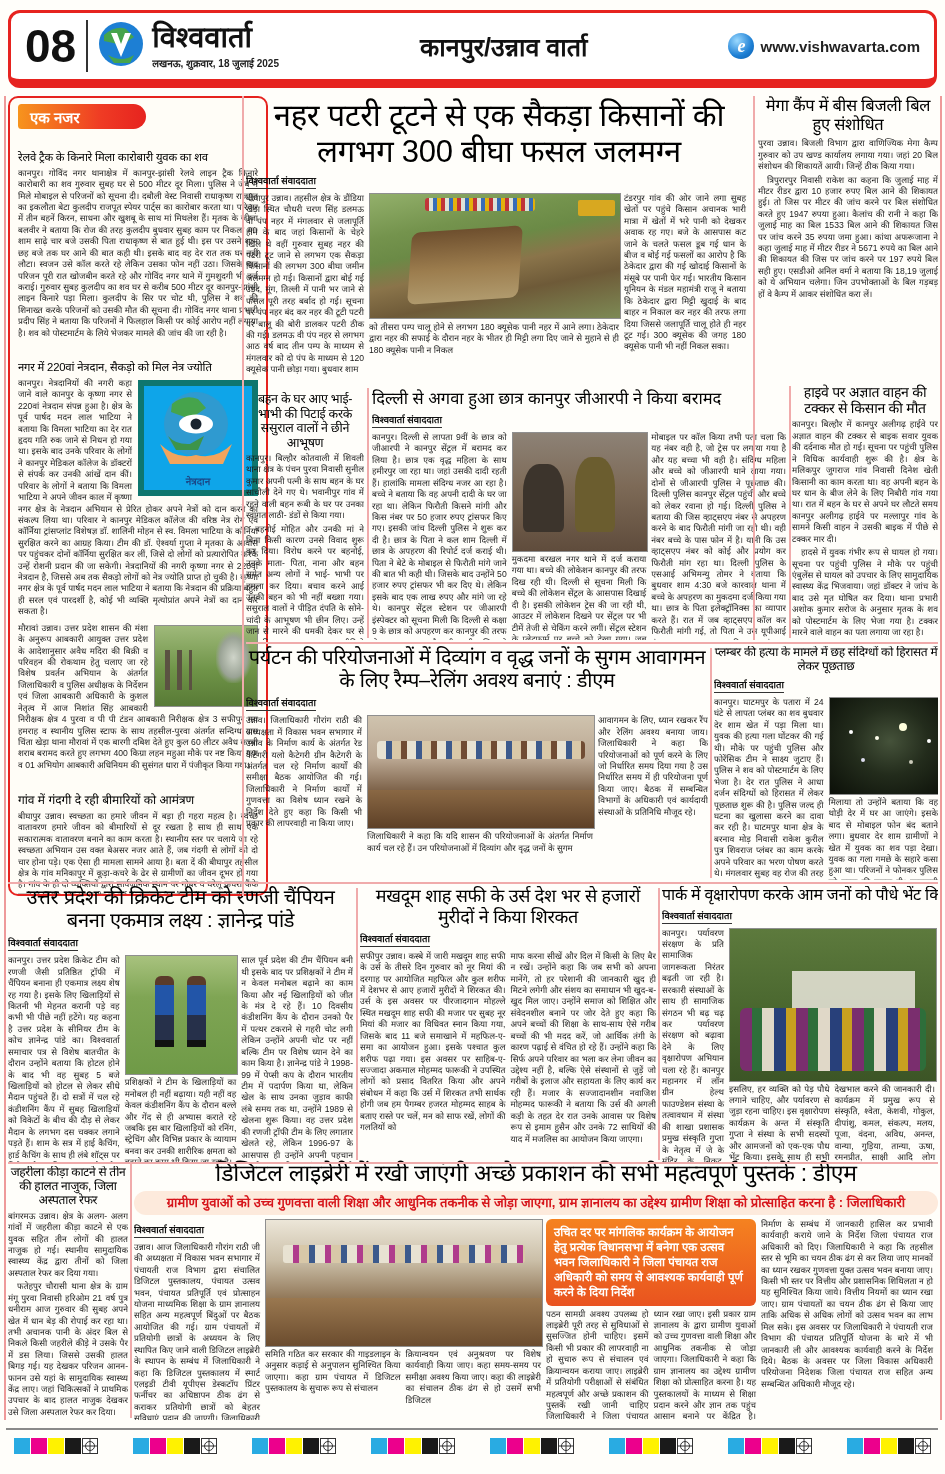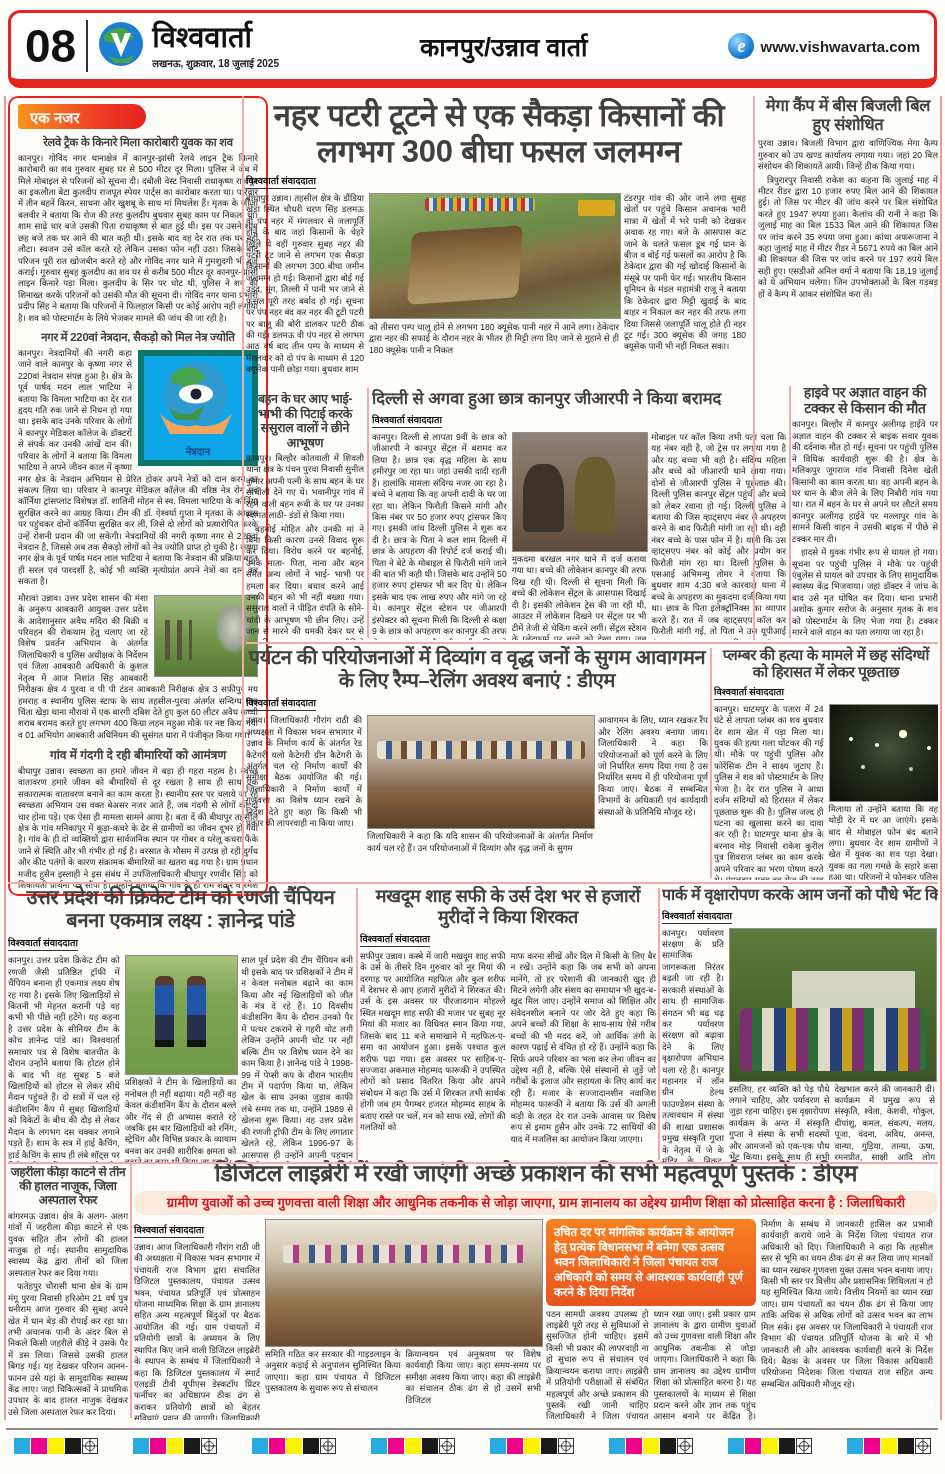--- a/index.html
+++ b/index.html
@@ -1,19 +1,19 @@
 <!DOCTYPE html>
 <html><head>
 <meta charset="utf-8">
 <style>
   html,body{margin:0;padding:0;background:#cfcfcf}
   .sheet{position:relative;width:945px;height:1474px;margin:0 auto;background:#fffefa;
          font-family:"Liberation Sans","DejaVu Sans",sans-serif;color:#111;overflow:hidden}
   .abs{position:absolute;overflow:hidden;box-sizing:border-box}
-  h1,h2,h3{margin:0;font-weight:bold;color:#404040}
+  h1,h2,h3{margin:0;font-weight:normal;color:#000000}
   .hl{text-align:center;line-height:1.16;letter-spacing:-.3px}
   .bt{font-size:8.6px;line-height:1.33;text-align:justify;color:#1b1b1b}
   .bt p{margin:0 0 2px;text-indent:9px}
   .bt p:first-child{text-indent:0}
   .byline{font-size:9.5px;font-weight:bold;border-bottom:1.3px solid #333;display:inline-block;
           padding-bottom:1px;margin:3px 0 4px}
   .cols{display:flex;gap:5px}
   .cols>div{flex:1;min-width:0}
   .vr,.hrule{position:absolute;background:#f0abab}
   .edge{position:absolute;background:#ee9a9a}
@@ -32,21 +32,21 @@
          background:radial-gradient(circle at 35% 30%,#9ad9ff,#1d7fd4 60%,#0b5aa8);
          color:#fff;font-weight:bold;font-style:italic;display:flex;align-items:center;
          justify-content:center;font-size:18px;font-family:"Liberation Serif",serif}
   
   .eknz{left:8px;top:96px;width:260px;height:800px;border:2px solid #e6231f;border-radius:10px;
         padding:6px 8px;background:#fffdf7}
   .eknz-tab{width:128px;height:25px;border-radius:4px 14px 14px 4px;
         background:linear-gradient(90deg,#f7941d 0%,#ef3b24 65%,#e6231f 100%);
         color:#fff;font-size:15px;font-weight:bold;display:flex;align-items:center;
         padding-left:12px;box-sizing:border-box;margin-bottom:5px}
-  .eknz h3{font-size:12.5px;text-align:center;margin:7px 0 3px;line-height:1.22}
+  .eknz h3{font-size:12.5px;text-align:left;margin:22px 0 3px;line-height:1.22}
   .eknz h3.one{white-space:nowrap;font-size:11.3px;letter-spacing:-.2px}
   .figr{float:right;margin:2px 0 3px 6px;border:6px solid #0f766e;background:#0ea5e9}
   .figcap{font-size:10px;font-weight:bold;color:#1a4a8a;text-align:center}
   
   .ph{position:relative;overflow:hidden;border:1px solid #8f8f8f}
   .ph-canal{background:linear-gradient(168deg,#93b06b 0%,#74934d 26%,#6b8a46 40%,#8a744a 55%,#6e5a38 72%,#7d8a55 100%)}
   .ph-canal:before{content:"";position:absolute;left:16%;top:28%;width:44%;height:58%;
         background:linear-gradient(180deg,#6e4f2e,#9c7d4e 55%,#b09a6d);transform:skew(-8deg) rotate(-4deg);border-radius:8px}
   .ph-canal:after{content:"";position:absolute;right:2%;top:5%;width:15%;height:13%;background:#d8a820;border-radius:2px}
   .crowd{position:absolute;top:3%;left:22%;width:44%;height:11%;border-radius:3px;opacity:.85;
@@ -78,21 +78,21 @@
   .ph-library:before{content:"";position:absolute;left:6%;top:20%;width:88%;height:14%;border-radius:3px;
         background:repeating-linear-gradient(90deg,#e8e2d2 0 10px,#b03c8c 10px 16px,#d8c8a8 16px 26px,#3c5a8c 26px 32px)}
   .ph-library:after{content:"";position:absolute;left:0;bottom:0;width:100%;height:38%;
         background:linear-gradient(180deg,#9a7850,#6b4c2e)}
   
   .h-mega{font-size:16.5px}
   .h-hwy{font-size:14px}
   .h-sis{font-size:12.5px}
   .h-grpline{font-size:16.5px;white-space:nowrap}
   .h-tour{font-size:20px}
-  .h-plmb{font-size:15px}
+  .h-plmb{font-size:12px}
   .h-crkt{font-size:20px}
   .h-urs{font-size:18px}
   .h-plant{font-size:16px;white-space:nowrap}
   .h-insect{font-size:12px}
   .h-lib{font-size:23px;white-space:nowrap}
   
   .subhead{background:#fdeadc;border-radius:14px;color:#d6151b;font-weight:bold;font-size:13px;
         text-align:center;padding:4px 10px;margin-top:4px;line-height:1.25}
   .obox{background:linear-gradient(180deg,#f58220,#e9531f);color:#fff;font-weight:bold;font-size:11.5px;
         line-height:1.3;border-radius:6px;padding:6px 8px;text-align:left}

